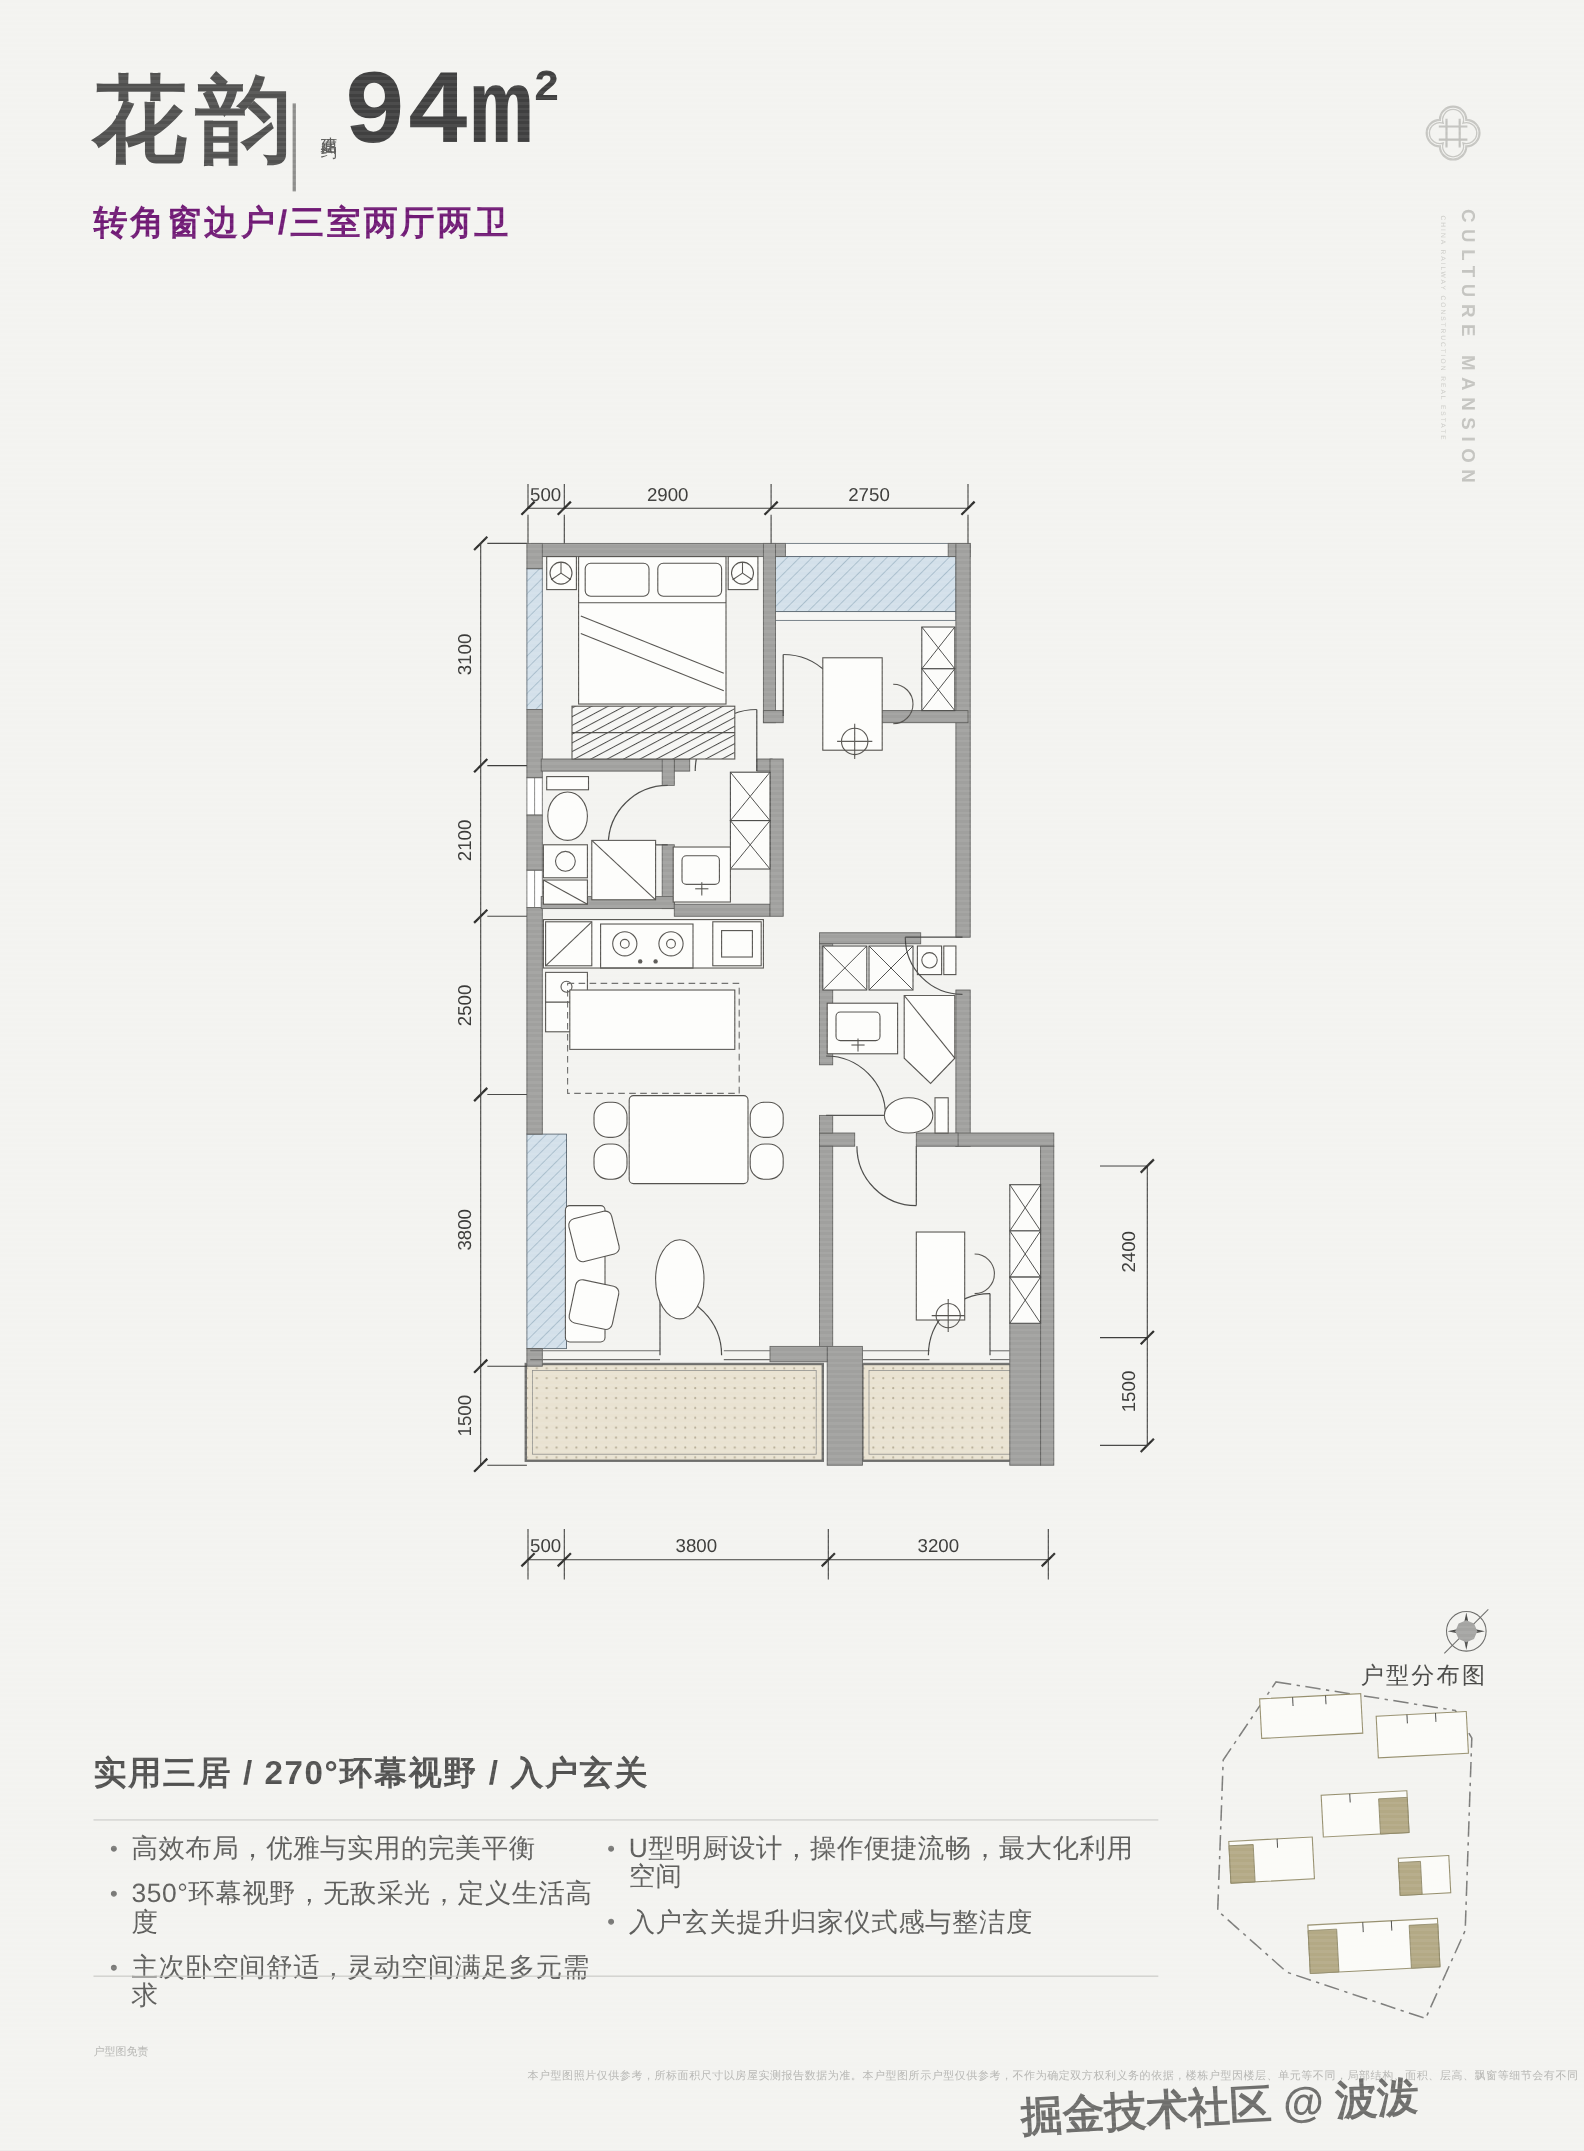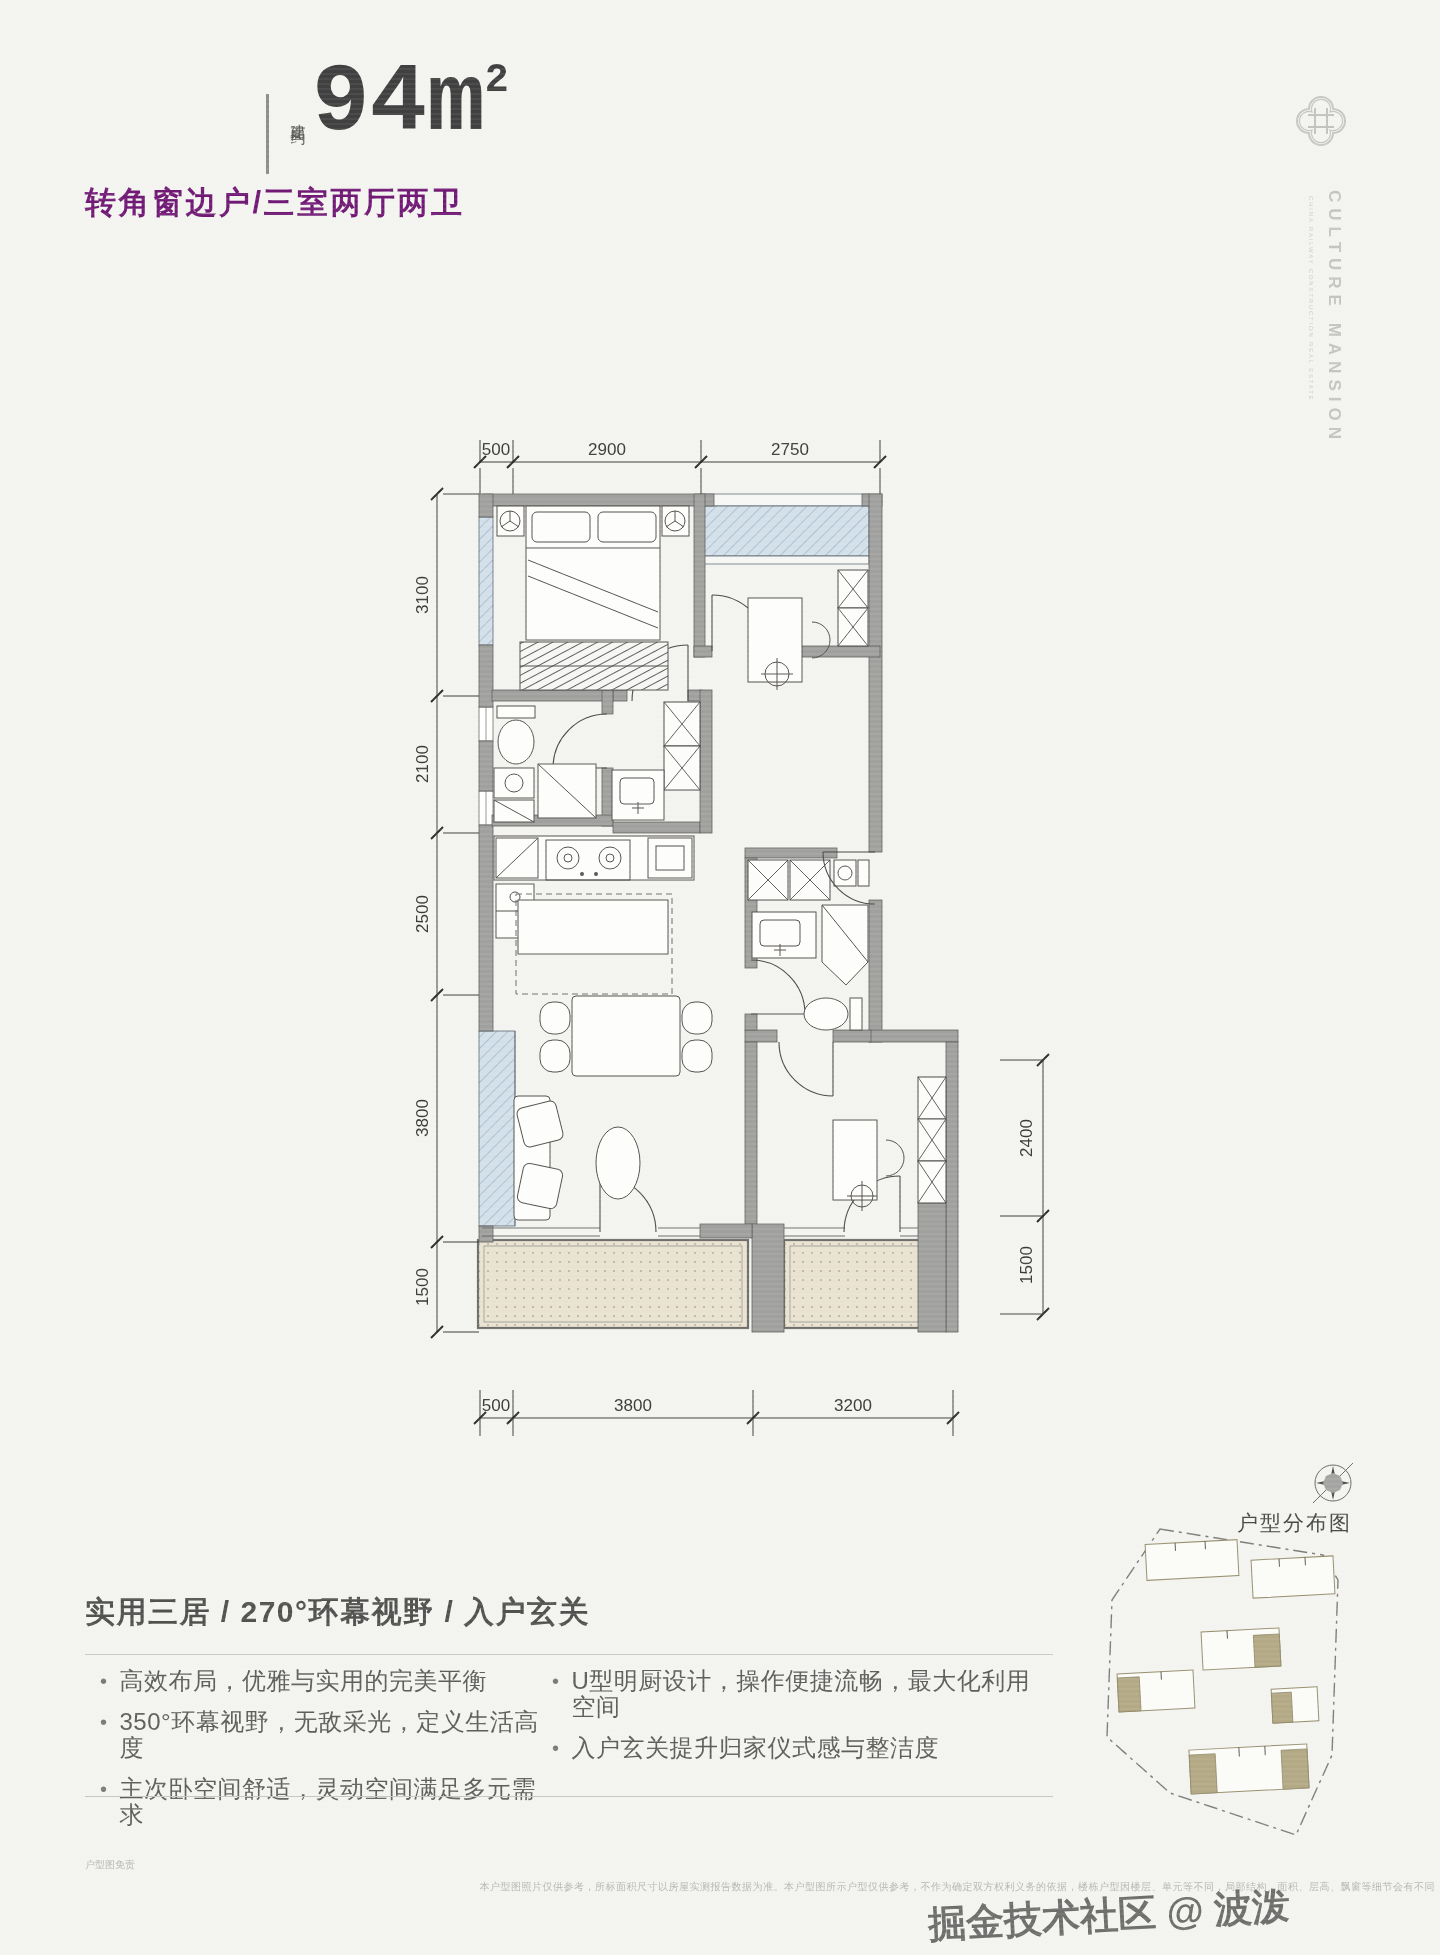--- a/index.html
+++ b/index.html
@@ -62,20 +62,21 @@
         color:#cfcfcc;letter-spacing:2px;white-space:nowrap;}
   .wm-juejin{position:absolute;left:928px;top:1890px;font-size:38px;font-weight:700;
         color:#6e6e6c;transform:rotate(-3deg);white-space:nowrap;}
   text{font-family:"Liberation Sans","DejaVu Sans",sans-serif;}
 </style>
 </head>
 <body>
 
 <div class="page">
 
+  <div class="title">花韵</div>
   <div class="vdivider"></div>
   <div class="area-label">建面约</div>
   <div class="area-value"><span>94m</span><sup>2</sup></div>
   <div class="subtitle">转角窗边户/三室两厅两卫</div>
 
   <svg class="brand-logo" width="66" height="66" viewBox="0 0 66 66">
     <path d="M21,21 A12,12 0 1 1 45,21 A12,12 0 1 1 45,45 A12,12 0 1 1 21,45 A12,12 0 1 1 21,21 Z" fill="none" stroke="#c6c6c2" stroke-width="2"></path>
     <path d="M24,24 A9.5,9.5 0 1 1 42,24 A9.5,9.5 0 1 1 42,42 A9.5,9.5 0 1 1 24,42 A9.5,9.5 0 1 1 24,24 Z" fill="none" stroke="#c6c6c2" stroke-width="1.2"></path>
     <g stroke="#c2c2be" stroke-width="2">
       <line x1="27" y1="20" x2="27" y2="46"></line>

